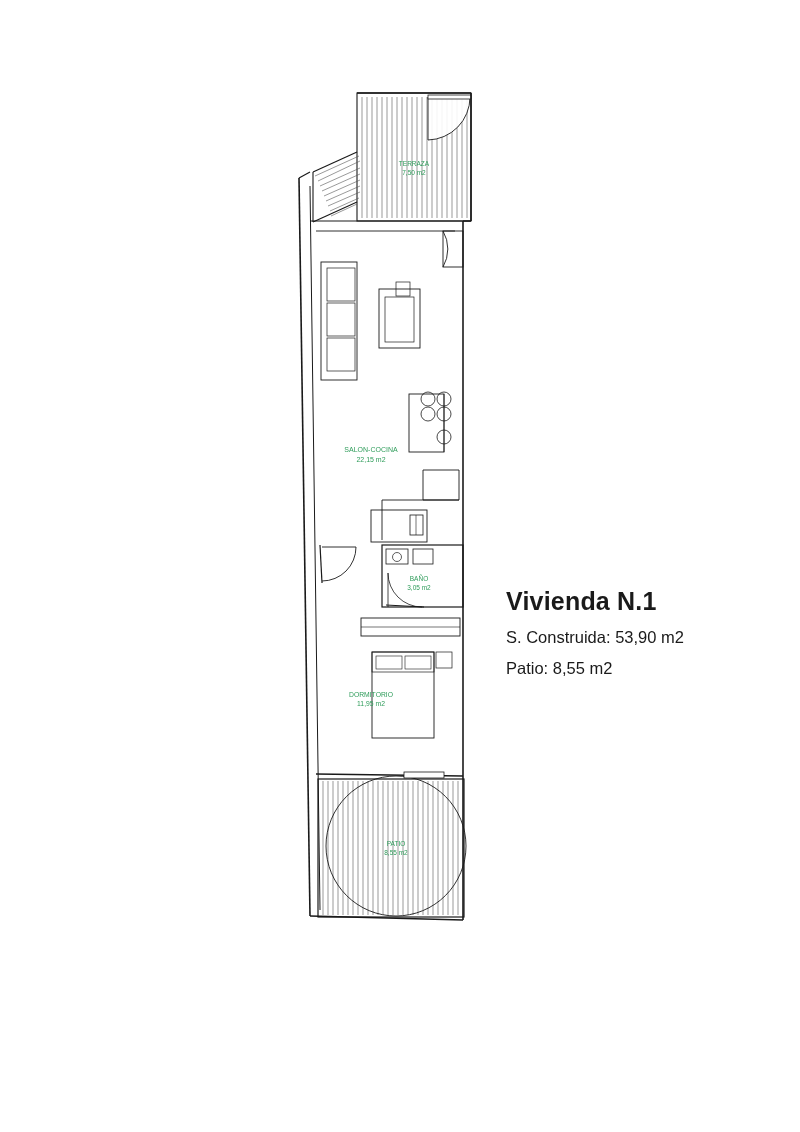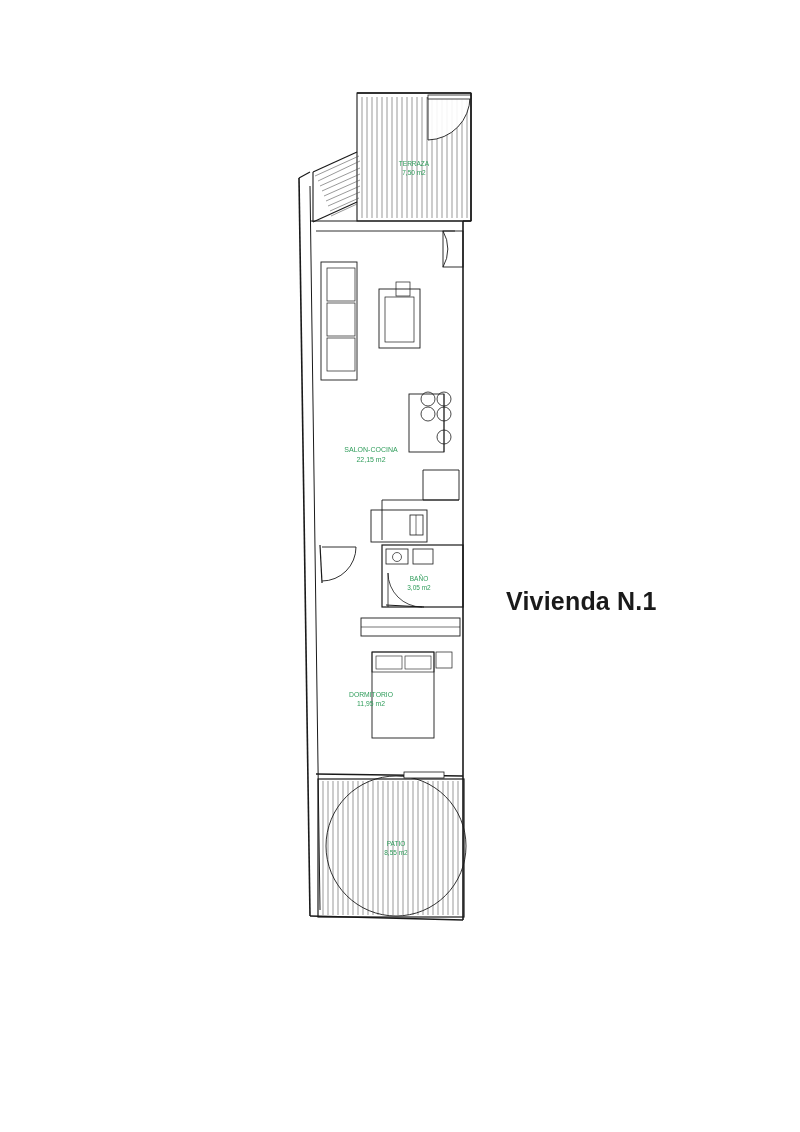--- a/index.html
+++ b/index.html
@@ -242,15 +242,17 @@
       <text class="room-label" x="371" y="706" font-size="6.8" text-anchor="middle">11,95 m2</text>
 
       <text class="room-label" x="396" y="846" font-size="6.5" text-anchor="middle">PATIO</text>
       <text class="room-label" x="396" y="855" font-size="6.5" text-anchor="middle">8,55 m2</text>
     </g>
 
   </svg>
 
   <div id="legend">
     <div class="legend-title">Vivienda N.1</div>
+    <div class="legend-row">S. Construida: 53,90 m2</div>
+    <div class="legend-row">Patio: 8,55 m2</div>
   </div>
 
 </div>
 
 </body></html>

